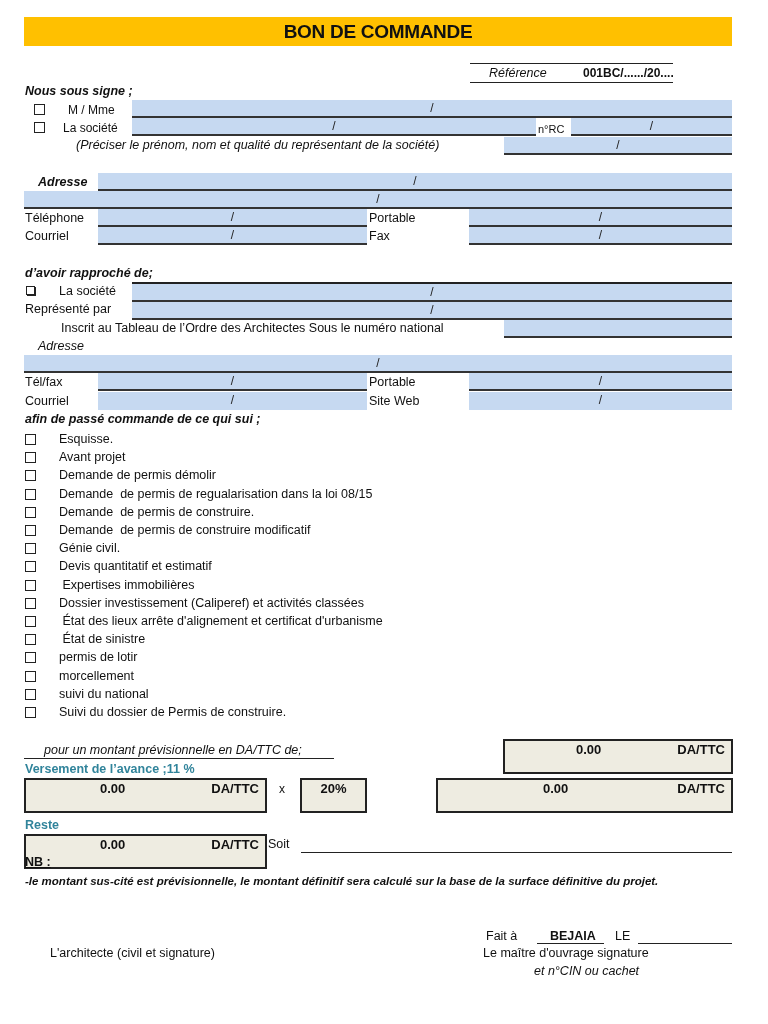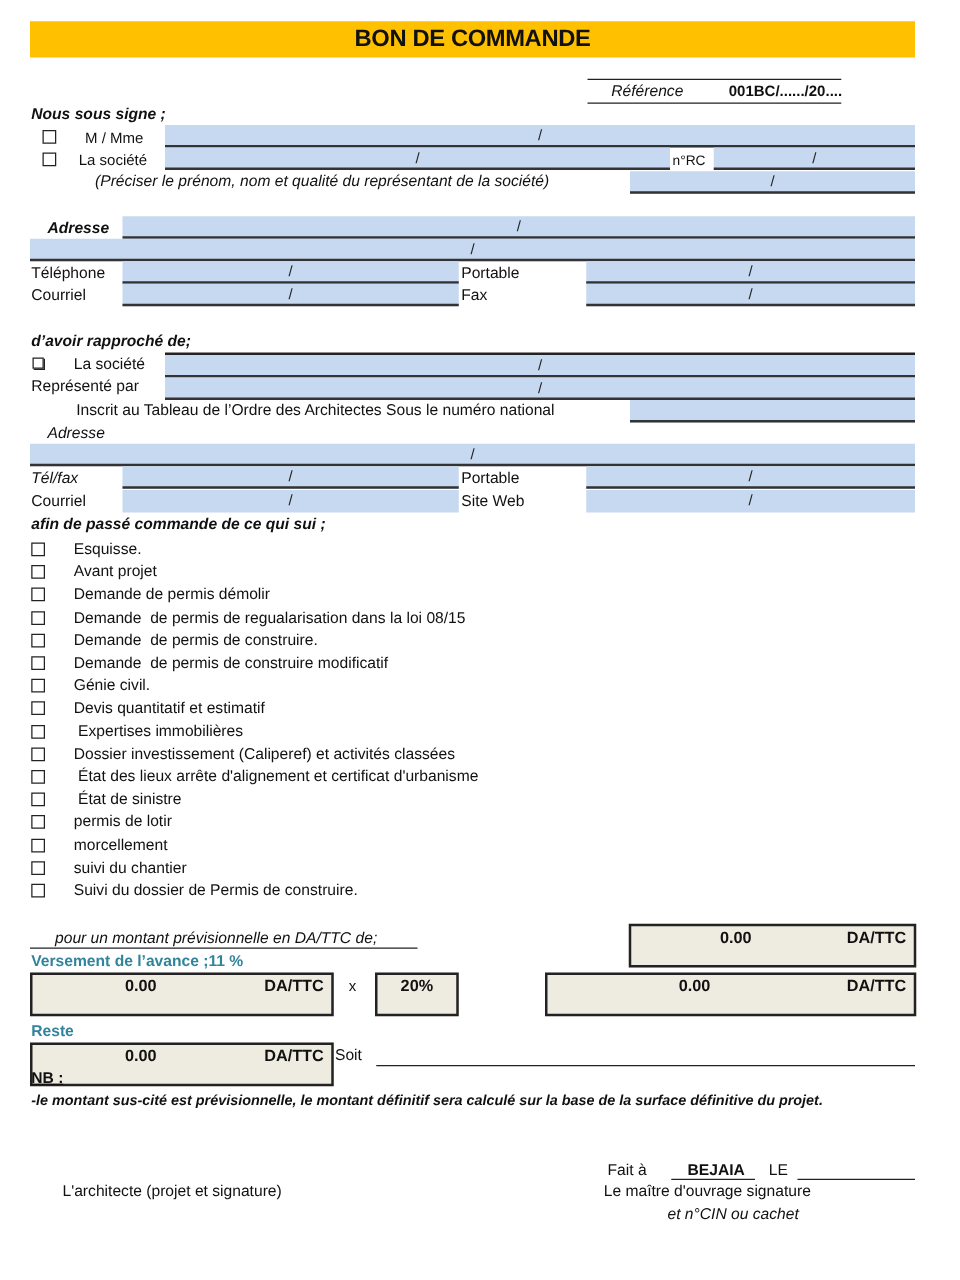--- a/index.html
+++ b/index.html
@@ -68,21 +68,21 @@
 
 <div class="lbl" style="left:25px; top:301px;">Représenté par</div>
 <div class="field" style="left:132px; top:302px; width:600px;">/</div>
 
 <div class="lbl" style="left:61px; top:320px;">Inscrit au Tableau de l’Ordre des Architectes Sous le numéro national</div>
 <div class="field" style="left:504px; top:320px; width:228px;"></div>
 
 <div class="lbl it" style="left:38px; top:338px;">Adresse</div>
 <div class="field" style="left:24px; top:355px; width:708px;">/</div>
 
-<div class="lbl" style="left:25px; top:374px;font-style:italic;">Tél/fax</div>
+<div class="lbl" style="left:25px; top:374px;">Tél/fax</div>
 <div class="field" style="left:98px; top:373px; width:269px;">/</div>
 <div class="lbl" style="left:369px; top:374px;">Portable</div>
 <div class="field" style="left:469px; top:373px; width:263px;">/</div>
 
 <div class="lbl" style="left:25px; top:393px;">Courriel</div>
 <div class="field noborder" style="left:98px; top:392px; width:269px;">/</div>
 <div class="lbl" style="left:369px; top:393px;">Site Web</div>
 <div class="field noborder" style="left:469px; top:392px; width:263px;">/</div>
 
 <div class="lbl bi" style="left:25px; top:411px;">afin  de passé commande de ce qui sui ;</div>
@@ -110,21 +110,21 @@
     <div class="lbl" style="left: 59px; top: 594.8px; white-space: pre;">Dossier investissement (Caliperef) et activités classées</div>
     <span class="cb" style="left: 25px; top: 616px;"></span>
     <div class="lbl" style="left: 59px; top: 613px; white-space: pre;"> État des lieux arrête d'alignement et certificat d'urbanisme</div>
     <span class="cb" style="left: 25px; top: 634.2px;"></span>
     <div class="lbl" style="left: 59px; top: 631.2px; white-space: pre;"> État de sinistre</div>
     <span class="cb" style="left: 25px; top: 652.4px;"></span>
     <div class="lbl" style="left: 59px; top: 649.4px; white-space: pre;">permis de lotir</div>
     <span class="cb" style="left: 25px; top: 670.6px;"></span>
     <div class="lbl" style="left: 59px; top: 667.6px; white-space: pre;">morcellement</div>
     <span class="cb" style="left: 25px; top: 688.8px;"></span>
-    <div class="lbl" style="left: 59px; top: 685.8px; white-space: pre;">suivi du chantier</div>
+    <div class="lbl" style="left: 59px; top: 685.8px; white-space: pre;">suivi du national</div>
     <span class="cb" style="left: 25px; top: 707px;"></span>
     <div class="lbl" style="left: 59px; top: 704px; white-space: pre;">Suivi du dossier de Permis de construire.</div>
   </div>
 
 <div class="lbl it" style="left:44px; top:742px;">pour un montant prévisionnelle en DA/TTC de;</div>
 <div class="hline" style="left:24px; top:758px; width:310px;"></div>
 <div class="money" style="left:503px; top:739px; width:230px;">
   <span class="v" style="left:71px;">0.00</span>
   <span class="u">DA/TTC</span>
 </div>
@@ -154,15 +154,15 @@
 
 <div class="lbl" style="left:25px; top:854px; font-weight:bold; text-decoration:underline;">NB :</div>
 <div class="lbl bi" style="left:25px; top:873px; font-size:11.5px;">-le montant sus-cité est prévisionnelle, le montant définitif sera calculé sur la base de la surface définitive du projet.</div>
 
 <div class="lbl" style="left:486px; top:928px;">Fait à</div>
 <div class="lbl" style="left:550px; top:928px; font-weight:bold;">BEJAIA</div>
 <div class="hline" style="left:537px; top:943px; width:67px;"></div>
 <div class="lbl" style="left:615px; top:928px;">LE</div>
 <div class="hline" style="left:638px; top:943px; width:94px;"></div>
 
-<div class="lbl" style="left:50px; top:945px;">L'architecte (projet et signature)</div>
+<div class="lbl" style="left:50px; top:945px;">L'architecte (civil et signature)</div>
 <div class="lbl" style="left:483px; top:945px;">Le maître d'ouvrage signature</div>
 <div class="lbl" style="left:534px; top:963px;font-style:italic;">et n°CIN ou cachet</div>
 
 </body></html>

